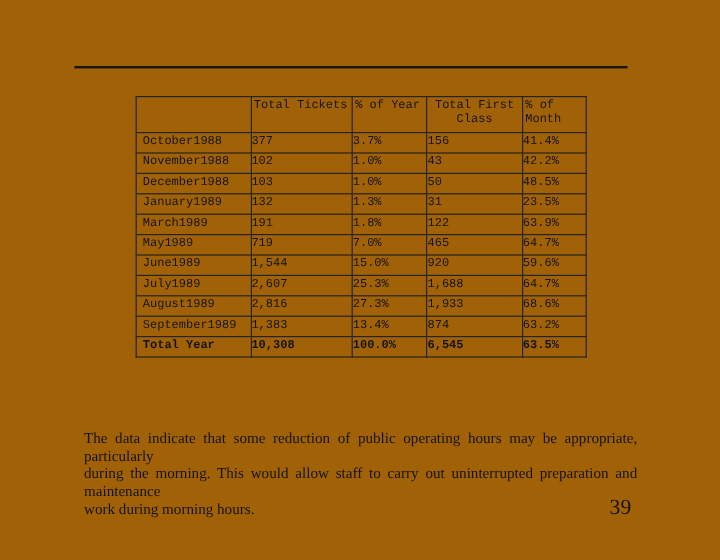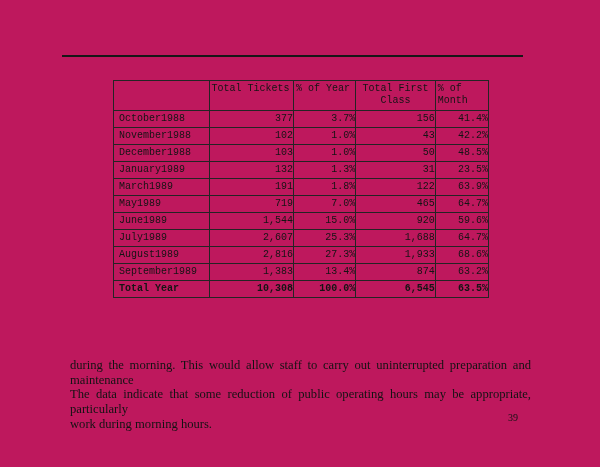--- a/index.html
+++ b/index.html
@@ -1,20 +1,20 @@
 <!DOCTYPE html>
 <html><head>
 <meta charset="utf-8">
 <style>
   html, body { margin: 0; padding: 0; }
   .page {
     position: relative;
     width: 600px;
     height: 467px;
-    background: #be185d;
+    background: #a16207;
     overflow: hidden;
     color: #141414;
   }
   .rule {
     position: absolute;
     left: 62px;
     top: 55px;
     width: 461px;
     height: 2px;
     background: #171717;
@@ -47,40 +47,40 @@
   table.stats tbody td {
     height: 16px;
     line-height: 16px;
     padding: 0;
   }
   td.c-month { padding: 0; }
   td.c-month .mrow {
     display: flex;
     padding: 0 7px 0 5px;
   }
-  td.c-num { text-align: right; }
+  td.c-num { text-align: left; }
   tr.total-row td { font-weight: bold; margin-left: 12px; }
   .para {
     position: absolute;
     left: 70px;
     top: 358px;
     width: 461px;
     font-family: "Liberation Serif", "DejaVu Serif", serif;
     font-size: 12.6px;
     line-height: 14.7px;
     color: #131313;
   }
   .para .pline { text-align: justify; text-align-last: justify; }
   .para .pline.last { text-align: center; text-align-last: left; }
   .page-number {
     position: absolute;
     left: 508px;
     top: 412px;
     font-family: "Liberation Serif", "DejaVu Serif", serif;
-    font-size: 10px;
+    font-size: 18px;
     color: #131313;
     text-align: center;
   }
 </style>
 </head>
 <body>
 
 <div class="page">
 
   <div class="rule"></div>
@@ -234,20 +234,20 @@
           </td>
           <td class="c-num">10,308</td>
           <td class="c-num">100.0%</td>
           <td class="c-num">6,545</td>
           <td class="c-num">63.5%</td>
         </tr>
       </tbody>
   </table>
 
   <div class="para">
+    <div class="pline">The data indicate that some reduction of public operating hours may be appropriate, particularly</div>
     <div class="pline">during the morning. This would allow staff to carry out uninterrupted preparation and maintenance</div>
-    <div class="pline">The data indicate that some reduction of public operating hours may be appropriate, particularly</div>
     <div class="pline last">work during morning hours.</div>
   </div>
 
   <div class="page-number">39</div>
 
 </div>
 
 </body></html>

